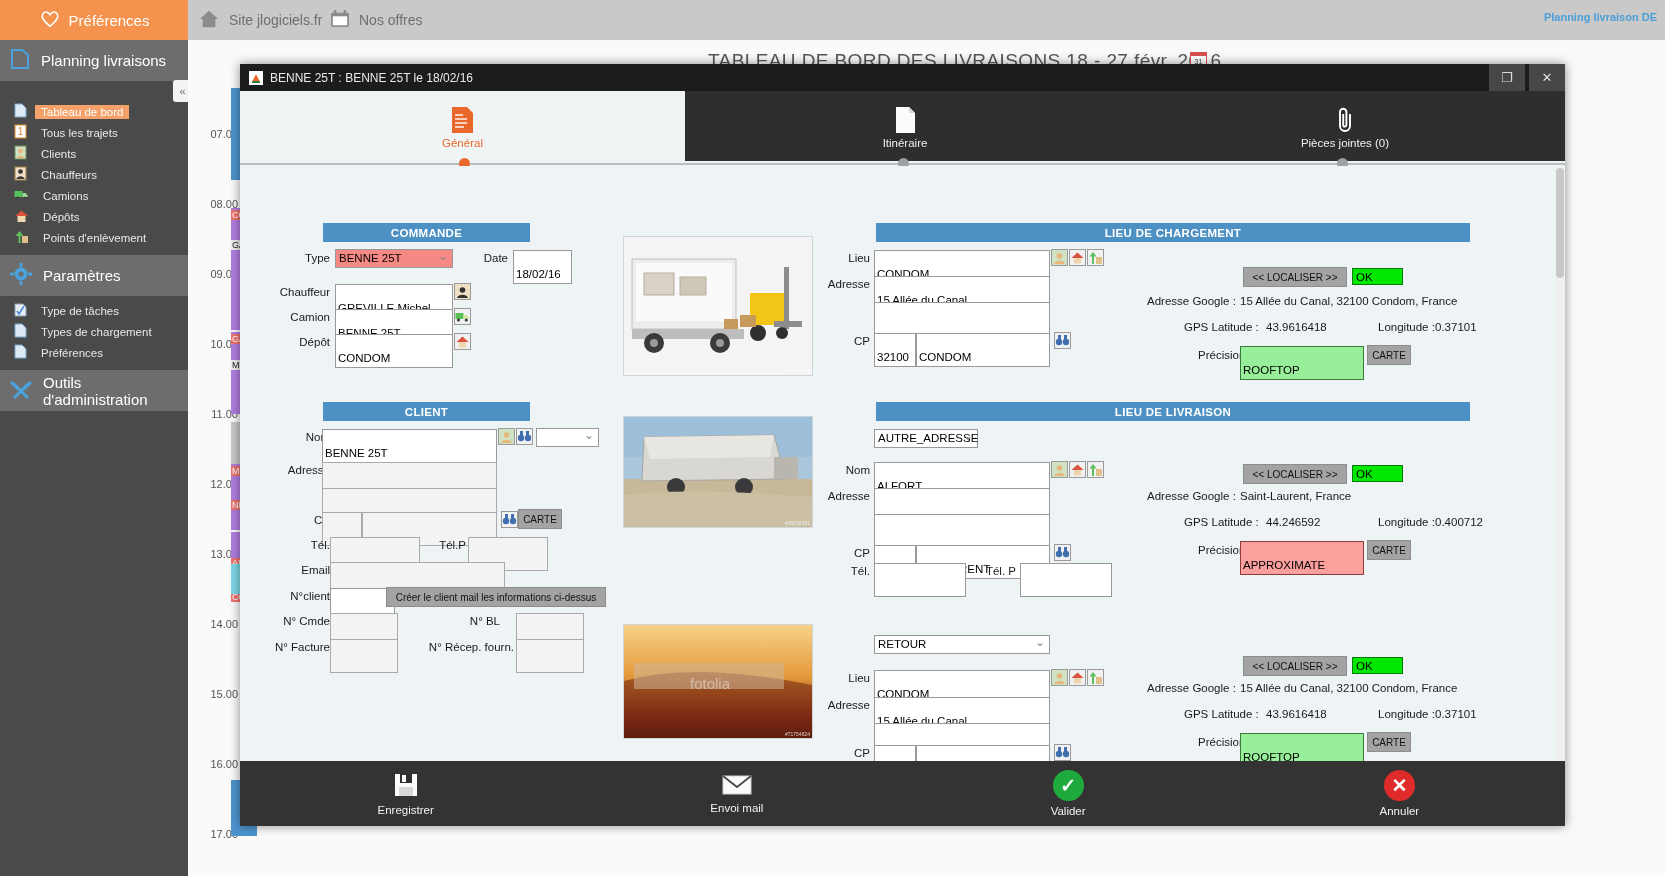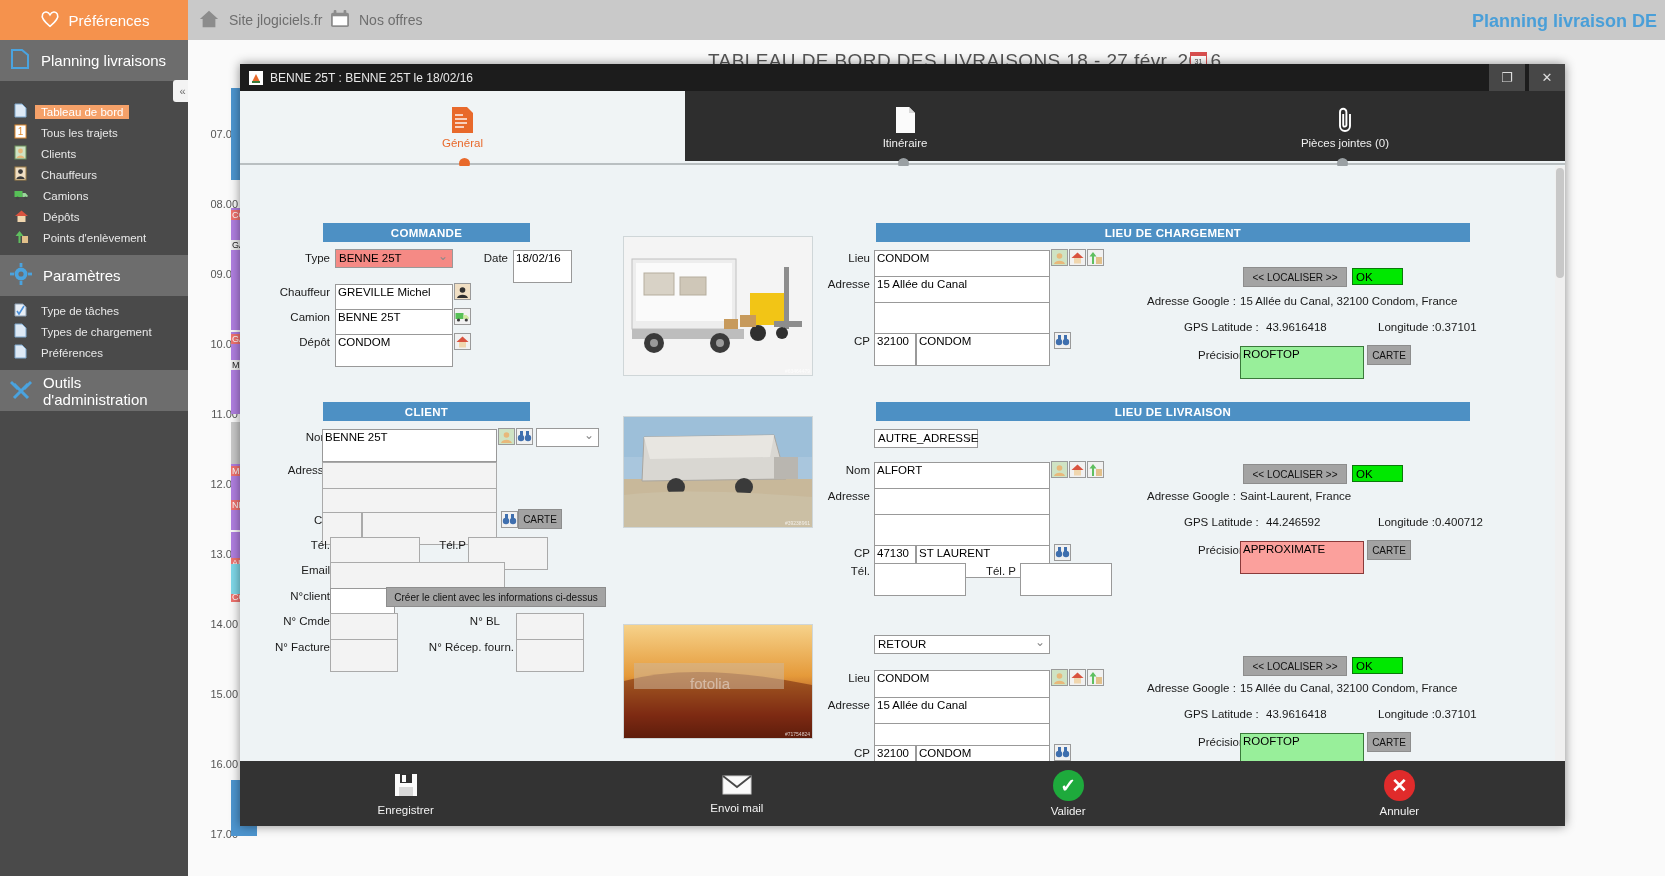--- a/index.html
+++ b/index.html
@@ -17,21 +17,21 @@
   .topbar { position:absolute; top:0; left:0; width:1665px; height:40px; background:#c9c9c9; }
   .pref-tab {
     position:absolute; left:0; top:0; width:188px; height:40px; background:#f5924d;
     display:flex; align-items:center; justify-content:center; gap:8px;
     color:#fff; font-size:15px;
   }
   .top-link { position:absolute; top:0; height:40px; display:flex; align-items:center; gap:9px;
     color:#6e6e6e; font-size:14px; }
   .top-link.l1 { left:198px;justify-content:center; }
   .top-link.l2 { left:330px; }
-  .top-right { position:absolute; right:8px; top:11px; color:#4a9fd8; font-size:18px; font-weight:bold; white-space:nowrap; }
+  .top-right { position:absolute; right:8px; top:11px; color:#4a9fd8; font-size:11px; font-weight:bold; white-space:nowrap; }
 
   .sidebar { position:absolute; left:0; top:40px; width:188px; height:836px; background:#4a4a4a; color:#fff; }
   .side-group { height:41px; background:#6d6d6d; display:flex; align-items:center; gap:11px; padding-left:10px; font-size:15px; color:#fff; }
   .side-item { height:21px; display:flex; align-items:center; gap:8px; padding-left:14px; font-size:11.5px; color:#e8e8e8; }
   .side-item .lbl { display:inline-block; padding:1px 6px; }
   .side-item.active .lbl { background:#f5a169; color:#fff; }
   .collapse-btn {
     position:absolute; left:173px; top:40px; width:19px; height:22px; background:#f3f3f3;
     border-radius:3px; color:#6d6d6d; font-size:11px; display:flex; align-items:center; justify-content:center;
   }
@@ -66,22 +66,22 @@
   .rail-line { position:absolute; left:0; right:0; top:2px; height:2px; background:#b9bfc1; }
   .rail-dot { position:absolute; top:-3px; width:11px; height:11px; border-radius:50%; background:#9aa0a3; }
   .rail-dot.on { background:#e8692b; }
 
   .body { position:relative; height:600px; background:#eef3f5; }
 
   .sec-head { position:absolute; height:19px; background:#4d90c4; color:#fff; font-size:11.5px; font-weight:bold;
               display:flex; align-items:center; justify-content:center; letter-spacing:.3px;text-align:center; }
 
   .fl { position:absolute; font-size:11.5px; color:#1a1a1a; text-align:right; }
-  .fi { position:absolute; height:33px; border:1px solid #999; background:#fff; font-size:11.5px;
-        padding:0 2px; line-height:15px; color:#000; overflow:hidden; white-space:nowrap; }
+  .fi { position:absolute; height:25px; border:1px solid #999; background:#fff; font-size:11.5px;
+        padding:16px 2px; line-height:15px; color:#000; overflow:hidden; white-space:nowrap; }
   .fi.gray { background:#f3f3f3; border-color:#aaa; }
   .fi.green { background:#98ef9a; border-color:#3a7a3a; }
   .fi.pink { background:#fba09c; border-color:#8a3a3a; }
   .sel { position:absolute; height:19px; border:1px solid #999; background:#fff; font-size:11.5px;
          padding:0 18px 0 3px; line-height:17px; color:#000; }
   .sel::after { content:"⌄"; position:absolute; right:4px; top:-2px; color:#8a8a8a; font-size:12px; }
   .sel.red { background:#f58a85; }
   .btn { position:absolute; height:20px; border:1px solid #8d8d8d; background:#a3a3a3; font-size:10px;
          display:flex; align-items:center; justify-content:center; color:#111; }
   .txt { position:absolute; font-size:11.5px; color:#1a1a1a; white-space:nowrap; }
@@ -457,21 +457,21 @@
     <div class="fl" style="left:40px;top:373px;width:50px;">Tél.</div>
     <div class="fi gray" style="left:90px;top:371px;width:90px;"></div>
     <div class="fl" style="left:186px;top:373px;width:40px;">Tél.P</div>
     <div class="fi gray" style="left:228px;top:371px;width:80px;"></div>
 
     <div class="fl" style="left:30px;top:398px;width:60px;">Email</div>
     <div class="fi gray" style="left:90px;top:396px;width:175px;"></div>
 
     <div class="fl" style="left:20px;top:424px;width:70px;">N°client</div>
     <div class="fi" style="left:90px;top:422px;width:65px;"></div>
-    <div class="btn" style="left:146px;top:421px;width:220px;">Créer le client avec les informations ci-dessus</div>
+    <div class="btn" style="left:146px;top:421px;width:220px;">Créer le client mail les informations ci-dessus</div>
 
     <div class="fl" style="left:20px;top:449px;width:70px;">N° Cmde</div>
     <div class="fi gray" style="left:90px;top:447px;width:68px;"></div>
     <div class="fl" style="left:216px;top:449px;width:44px;">N° BL</div>
     <div class="fi gray" style="left:276px;top:447px;width:68px;"></div>
 
     <div class="fl" style="left:10px;top:475px;width:80px;">N° Facture</div>
     <div class="fi gray" style="left:90px;top:473px;width:68px;"></div>
     <div class="fl" style="left:170px;top:475px;width:104px;">N° Récep. fourn.</div>
     <div class="fi gray" style="left:276px;top:473px;width:68px;"></div>

